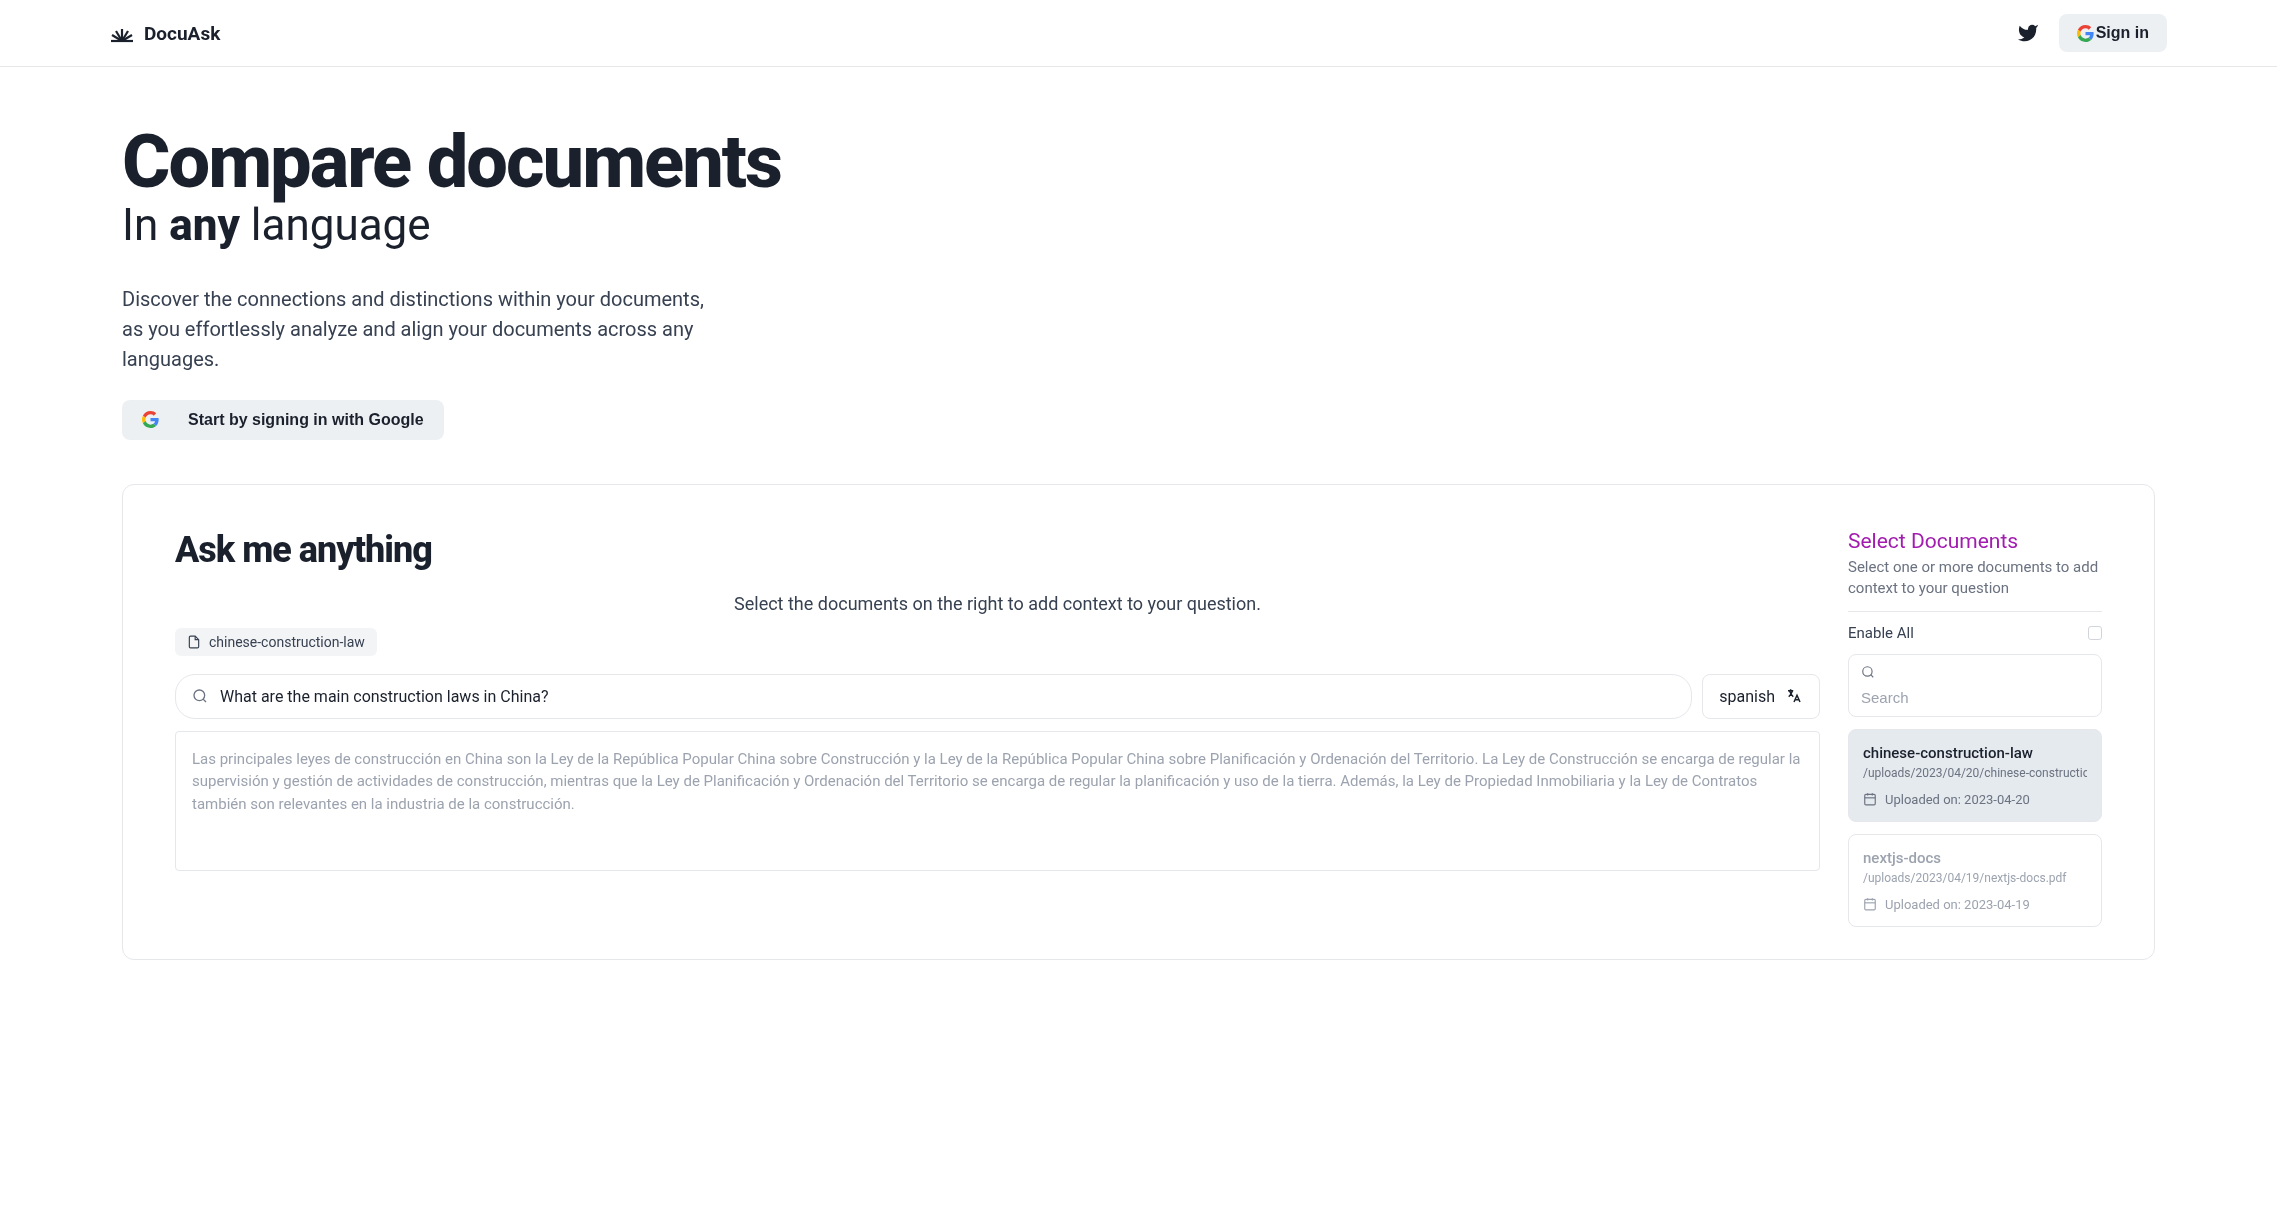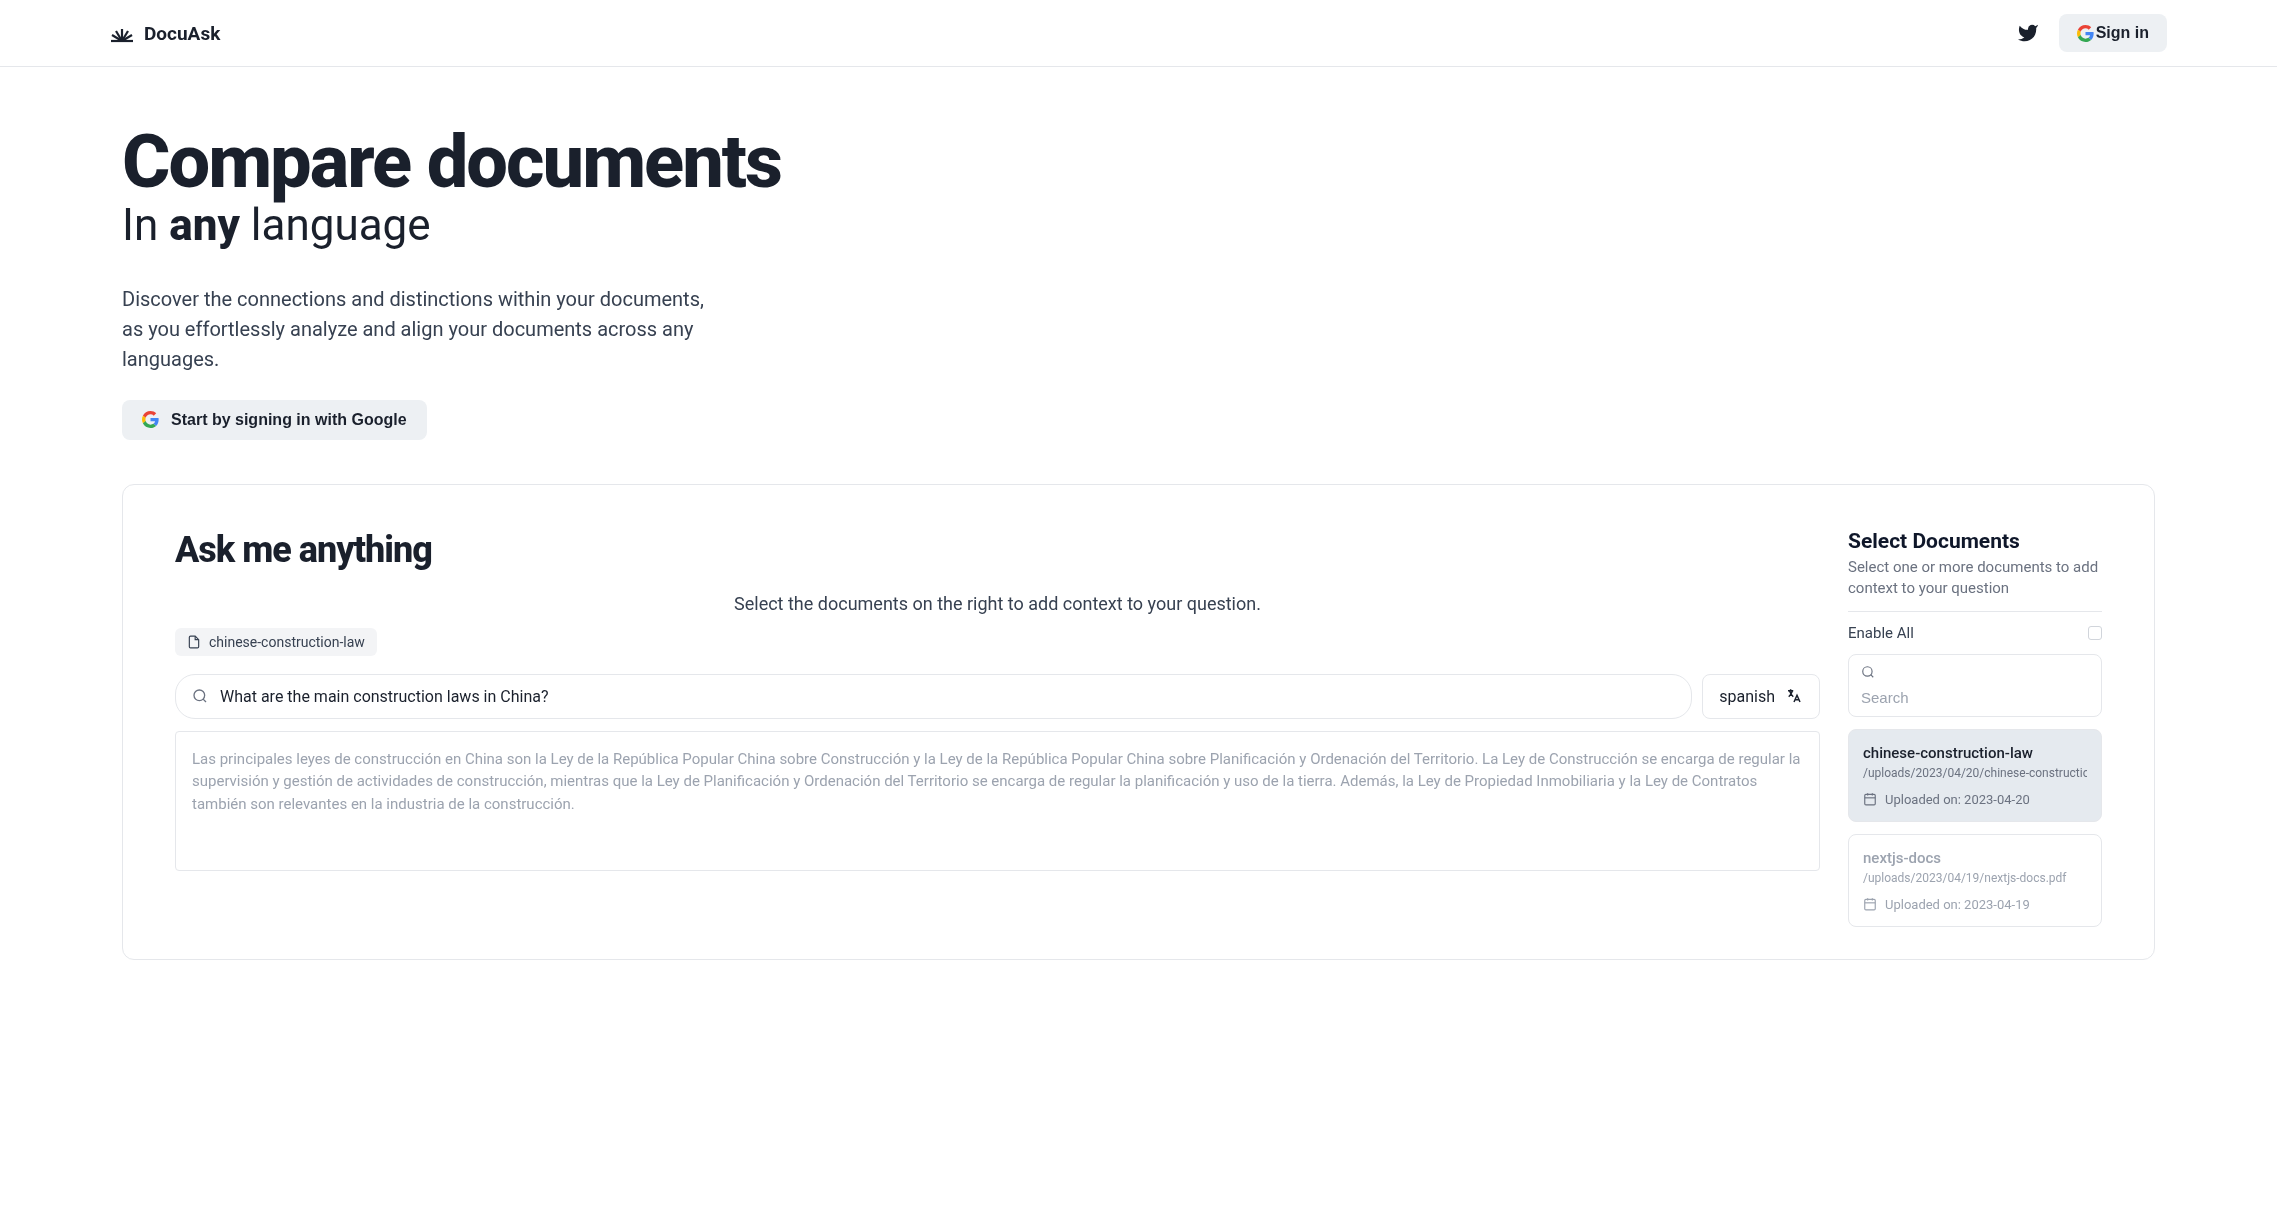--- a/index.html
+++ b/index.html
@@ -93,21 +93,21 @@
       font-size: 20px;
       color: #374151;
       margin-top: 34px;
       line-height: 1.5;
       max-width: 600px;
     }
     
     .start-btn {
       display: inline-flex;
       align-items: center;
-      gap: 12px;
+      gap: 29px;
       background: #edf0f3;
       border: none;
       border-radius: 8px;
       padding: 11px 20px;
       font-size: 16px;
       font-weight: 600;
       color: #1a202c;
       cursor: pointer;
       margin-top: 26px;
     }
@@ -191,22 +191,22 @@
       padding: 16px;
       margin-top: 12px;
       font-size: 15px;
       color: #9ca3af;
       line-height: 1.5;
       min-height: 140px;
     }
     
     .sidebar-title {
       font-size: 21px;
-      font-weight: 700;
-      color: #0f172a;
+      font-weight: 400;
+      color: #a21caf;
     }
     
     .sidebar-subtitle {
       font-size: 15px;
       color: #6b7280;
       margin-top: 4px;
       line-height: 1.4;
     }
     
     .sidebar-divider {

